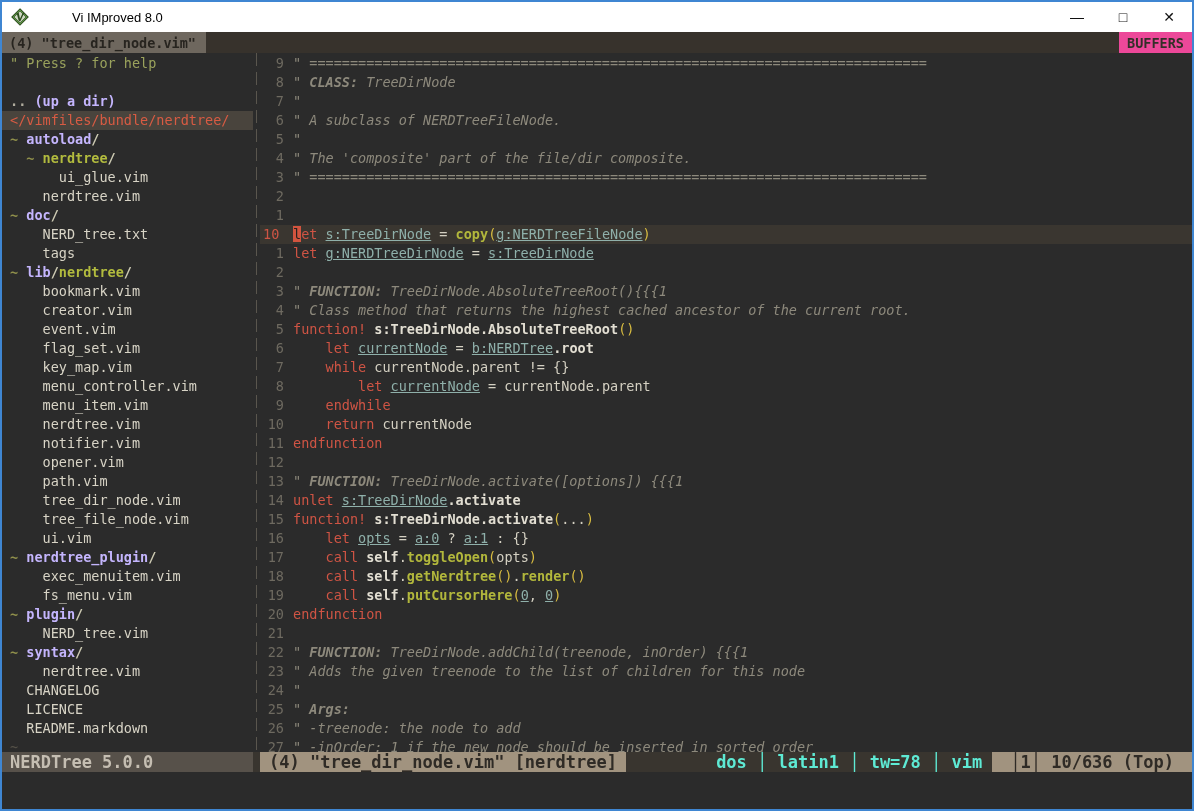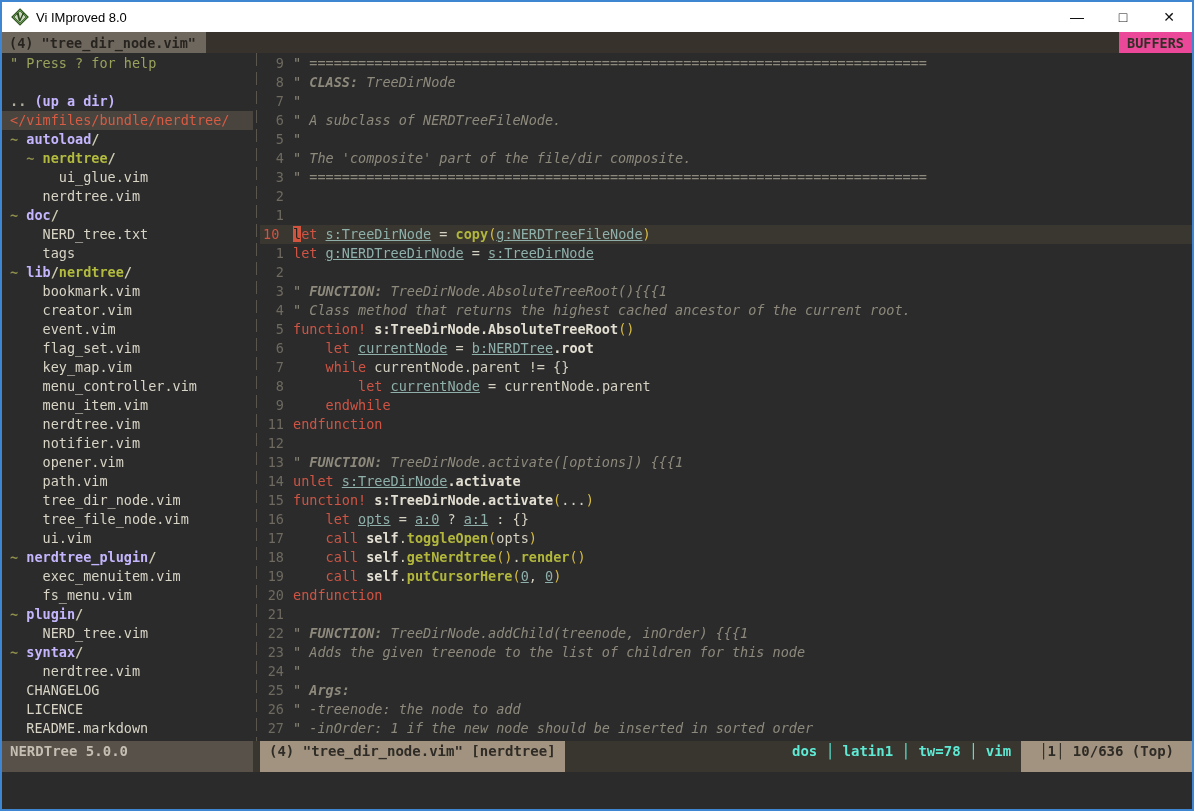--- a/index.html
+++ b/index.html
@@ -10,21 +10,21 @@
     background:#2b2b2b;
     display:flex; flex-direction:column;
     overflow:hidden;
     font-family:"DejaVu Sans Mono","Liberation Mono",monospace;
   }
   
   .titlebar {
     height:30px; background:#ffffff; color:#000;
     display:flex; align-items:center;
     font-family:"Liberation Sans","DejaVu Sans",sans-serif;
-    font-size:13px; flex:0 0 auto;
+    font-size:13px; flex:0 0 auto;gap:36px;
   }
   .titlebar .appicon { width:18px; height:18px; margin-left:9px; margin-right:7px; }
   .titlebar .controls { margin-left:auto; display:flex; height:100%; }
   .titlebar .ctl {
     width:46px; height:100%; display:flex; align-items:center; justify-content:center;
     font-size:14px; color:#111;
   }
   
   .tabline {
     height:21px; background:#37322c; display:flex; align-items:stretch;
@@ -72,22 +72,22 @@
   .sg-id  { color:#8fb0aa;text-decoration:underline; }
   .sg-fn  { color:#b2b73c; font-weight:bold; }
   .sg-p   { color:#d8bc41; }
   .sg-n   { color:#d4d0c2; }
   .sg-w   { color:#e2ded2; font-weight:bold; }
   .sg-c   { color:#8d897c; font-style:italic; }
   .sg-cb  { color:#8d897c; font-style:italic; font-weight:bold; }
   .sg-cur { background:#d2543f; color:#26231f; }
   
   .statusline {
-    height:31px; flex:0 0 auto; display:flex; align-items:stretch;
-    font-size:14px; font-weight:bold; background:#39352f; white-space:pre;
+    height:20px; flex:0 0 auto; display:flex; align-items:stretch;
+    font-size:17px; font-weight:bold; background:#39352f; white-space:pre;
   }
   .st-left { width:251px; flex:0 0 auto; background:#57514a; color:#c5beb2; padding-left:8px; line-height:20px; }
   .st-notch { width:7px; flex:0 0 auto; background:#39352f; }
   .st-file { background:#a1937f; color:#2f2b26; padding:0 9px; line-height:20px; }
   .st-fill { flex:1 1 auto; }
   .st-info { color:#5eead4; line-height:20px; padding-right:10px; }
   .st-pos  { background:#a1937f; color:#2f2b26; line-height:20px; padding:0 18px; }
   
   .cmdline { height:37px; flex:0 0 auto; background:#2b2b2b; }
 </style>
@@ -170,20 +170,21 @@
         <div class="row curline"><span class="gut cur">10</span><span class="txt"><span class="sg-cur">l</span><span class="sg-k">et</span><span class="sg-n"> </span><span class="sg-id">s:TreeDirNode</span><span class="sg-n"> = </span><span class="sg-fn">copy</span><span class="sg-p">(</span><span class="sg-id">g:NERDTreeFileNode</span><span class="sg-p">)</span></span></div>
         <div class="row"><span class="gut"> 1</span><span class="txt"><span class="sg-k">let</span><span class="sg-n"> </span><span class="sg-id">g:NERDTreeDirNode</span><span class="sg-n"> = </span><span class="sg-id">s:TreeDirNode</span></span></div>
         <div class="row"><span class="gut"> 2</span><span class="txt"></span></div>
         <div class="row"><span class="gut"> 3</span><span class="txt"><span class="sg-c">" </span><span class="sg-cb">FUNCTION:</span><span class="sg-c"> TreeDirNode.AbsoluteTreeRoot(){{{1</span></span></div>
         <div class="row"><span class="gut"> 4</span><span class="txt"><span class="sg-c">" Class method that returns the highest cached ancestor of the current root.</span></span></div>
         <div class="row"><span class="gut"> 5</span><span class="txt"><span class="sg-k">function!</span><span class="sg-n"> </span><span class="sg-w">s:TreeDirNode.AbsoluteTreeRoot</span><span class="sg-p">()</span></span></div>
         <div class="row"><span class="gut"> 6</span><span class="txt"><span class="sg-n">    </span><span class="sg-k">let</span><span class="sg-n"> </span><span class="sg-id">currentNode</span><span class="sg-n"> = </span><span class="sg-id">b:NERDTree</span><span class="sg-w">.root</span></span></div>
         <div class="row"><span class="gut"> 7</span><span class="txt"><span class="sg-n">    </span><span class="sg-k">while</span><span class="sg-n"> currentNode.parent != {}</span></span></div>
         <div class="row"><span class="gut"> 8</span><span class="txt"><span class="sg-n">        </span><span class="sg-k">let</span><span class="sg-n"> </span><span class="sg-id">currentNode</span><span class="sg-n"> = currentNode.parent</span></span></div>
         <div class="row"><span class="gut"> 9</span><span class="txt"><span class="sg-n">    </span><span class="sg-k">endwhile</span></span></div>
+        <div class="row"><span class="gut">10</span><span class="txt"><span class="sg-n">    </span><span class="sg-k">return</span><span class="sg-n"> currentNode</span></span></div>
         <div class="row"><span class="gut">11</span><span class="txt"><span class="sg-k">endfunction</span></span></div>
         <div class="row"><span class="gut">12</span><span class="txt"></span></div>
         <div class="row"><span class="gut">13</span><span class="txt"><span class="sg-c">" </span><span class="sg-cb">FUNCTION:</span><span class="sg-c"> TreeDirNode.activate([options]) {{{1</span></span></div>
         <div class="row"><span class="gut">14</span><span class="txt"><span class="sg-k">unlet</span><span class="sg-n"> </span><span class="sg-id">s:TreeDirNode</span><span class="sg-w">.activate</span></span></div>
         <div class="row"><span class="gut">15</span><span class="txt"><span class="sg-k">function!</span><span class="sg-n"> </span><span class="sg-w">s:TreeDirNode.activate</span><span class="sg-p">(</span><span class="sg-n">...</span><span class="sg-p">)</span></span></div>
         <div class="row"><span class="gut">16</span><span class="txt"><span class="sg-n">    </span><span class="sg-k">let</span><span class="sg-n"> </span><span class="sg-id">opts</span><span class="sg-n"> = </span><span class="sg-id">a:0</span><span class="sg-n"> ? </span><span class="sg-id">a:1</span><span class="sg-n"> : {}</span></span></div>
         <div class="row"><span class="gut">17</span><span class="txt"><span class="sg-n">    </span><span class="sg-k">call</span><span class="sg-n"> </span><span class="sg-w">self</span><span class="sg-n">.</span><span class="sg-fn">toggleOpen</span><span class="sg-p">(</span><span class="sg-n">opts</span><span class="sg-p">)</span></span></div>
         <div class="row"><span class="gut">18</span><span class="txt"><span class="sg-n">    </span><span class="sg-k">call</span><span class="sg-n"> </span><span class="sg-w">self</span><span class="sg-n">.</span><span class="sg-fn">getNerdtree</span><span class="sg-p">()</span><span class="sg-n">.</span><span class="sg-fn">render</span><span class="sg-p">()</span></span></div>
         <div class="row"><span class="gut">19</span><span class="txt"><span class="sg-n">    </span><span class="sg-k">call</span><span class="sg-n"> </span><span class="sg-w">self</span><span class="sg-n">.</span><span class="sg-fn">putCursorHere</span><span class="sg-p">(</span><span class="sg-id">0</span><span class="sg-n">, </span><span class="sg-id">0</span><span class="sg-p">)</span></span></div>
         <div class="row"><span class="gut">20</span><span class="txt"><span class="sg-k">endfunction</span></span></div>

